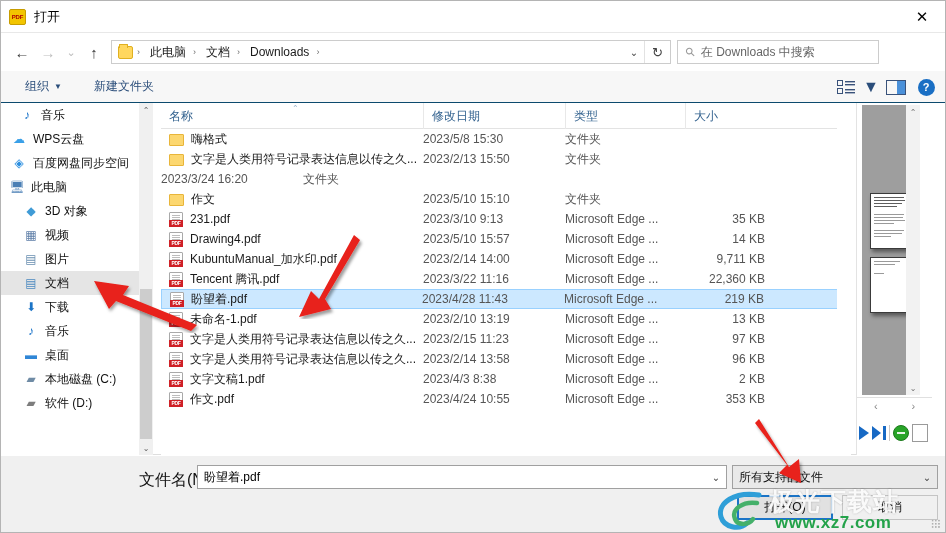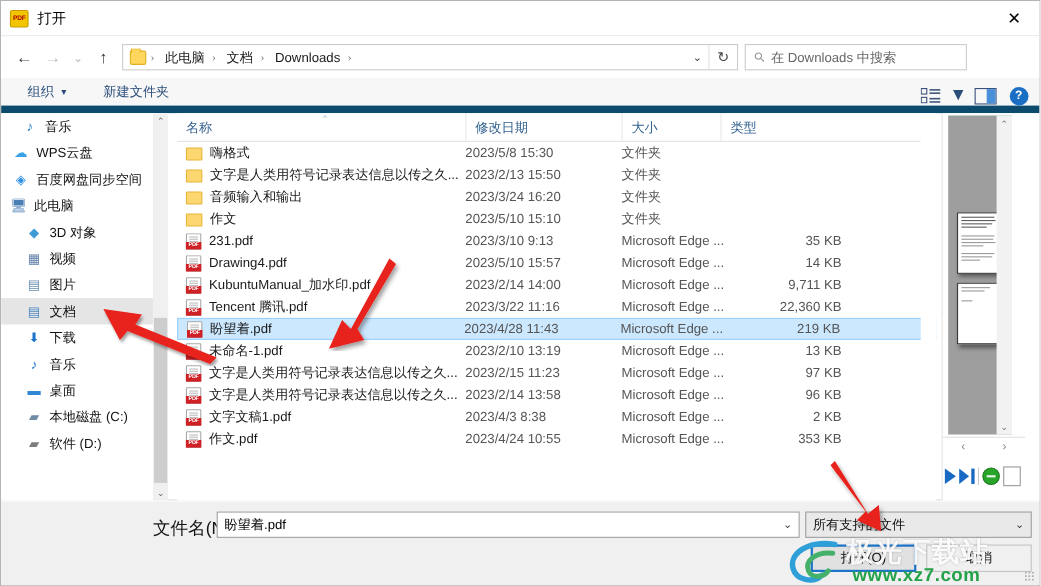--- a/index.html
+++ b/index.html
@@ -111,21 +111,21 @@
     font-size: 12px; color: #9a9a9a;
     transform: rotate(-45deg);
   }
   .search-ph { font-size: 12px; color: #666; white-space: nowrap; }
 
   
   .toolbar {
     position: absolute; left: 0; top: 70px;
     width: 944px; height: 32px;
     background: #f7f7f7;
-    border-bottom: 7px solid #0c4a6e;
+    border-bottom: 1px solid #0c4a6e;
     display: flex; align-items: center;
   }
   .tb-item {
     font-size: 12px; color: #2a4d7a; padding: 0 10px;
     display: flex; align-items: center; height: 24px;
   }
   .tb-caret { font-size: 8px; margin-left: 5px; color: #2a4d7a; }
   .tb-right {
     position: absolute; right: 4px; top: 0; height: 32px;
     display: flex; align-items: center;
@@ -550,25 +550,25 @@
 
     <div class="filelist">
       <div class="col-headers" id="col-headers">
           <div class="col-h" style="width: 262px;">
             <span>名称</span>
             <span class="sort-caret">⌃</span>
           </div>
           <div class="col-h" style="width: 142px;">
             <span>修改日期</span>
           </div>
+          <div class="col-h" style="width: 120px;">
+            <span>类型</span>
+          </div>
           <div class="col-h" style="width: 90px;">
             <span>大小</span>
-          </div>
-          <div class="col-h" style="width: 120px;">
-            <span>类型</span>
           </div>
         </div>
       <div class="rows" id="file-rows">
           <div class="row">
             <div class="cell-name" style="width: 262px;">
               <span class="ico-folder"></span>
               <span>嗨格式</span>
             </div>
             <div class="cell-date" style="width: 142px;">2023/5/8 15:30</div>
             <div class="cell-type" style="width: 120px;">文件夹</div>
@@ -577,24 +577,20 @@
           <div class="row">
             <div class="cell-name" style="width: 262px;">
               <span class="ico-folder"></span>
               <span>文字是人类用符号记录表达信息以传之久...</span>
             </div>
             <div class="cell-date" style="width: 142px;">2023/2/13 15:50</div>
             <div class="cell-type" style="width: 120px;">文件夹</div>
             <div class="cell-size" style="width: 90px;"></div>
           </div>
           <div class="row">
-            <div class="cell-name" style="width: 262px;">
-              <span class="ico-folder"></span>
-              <span>音频输入和输出</span>
-            </div>
             <div class="cell-date" style="width: 142px;">2023/3/24 16:20</div>
             <div class="cell-type" style="width: 120px;">文件夹</div>
             <div class="cell-size" style="width: 90px;"></div>
           </div>
           <div class="row">
             <div class="cell-name" style="width: 262px;">
               <span class="ico-folder"></span>
               <span>作文</span>
             </div>
             <div class="cell-date" style="width: 142px;">2023/5/10 15:10</div>

